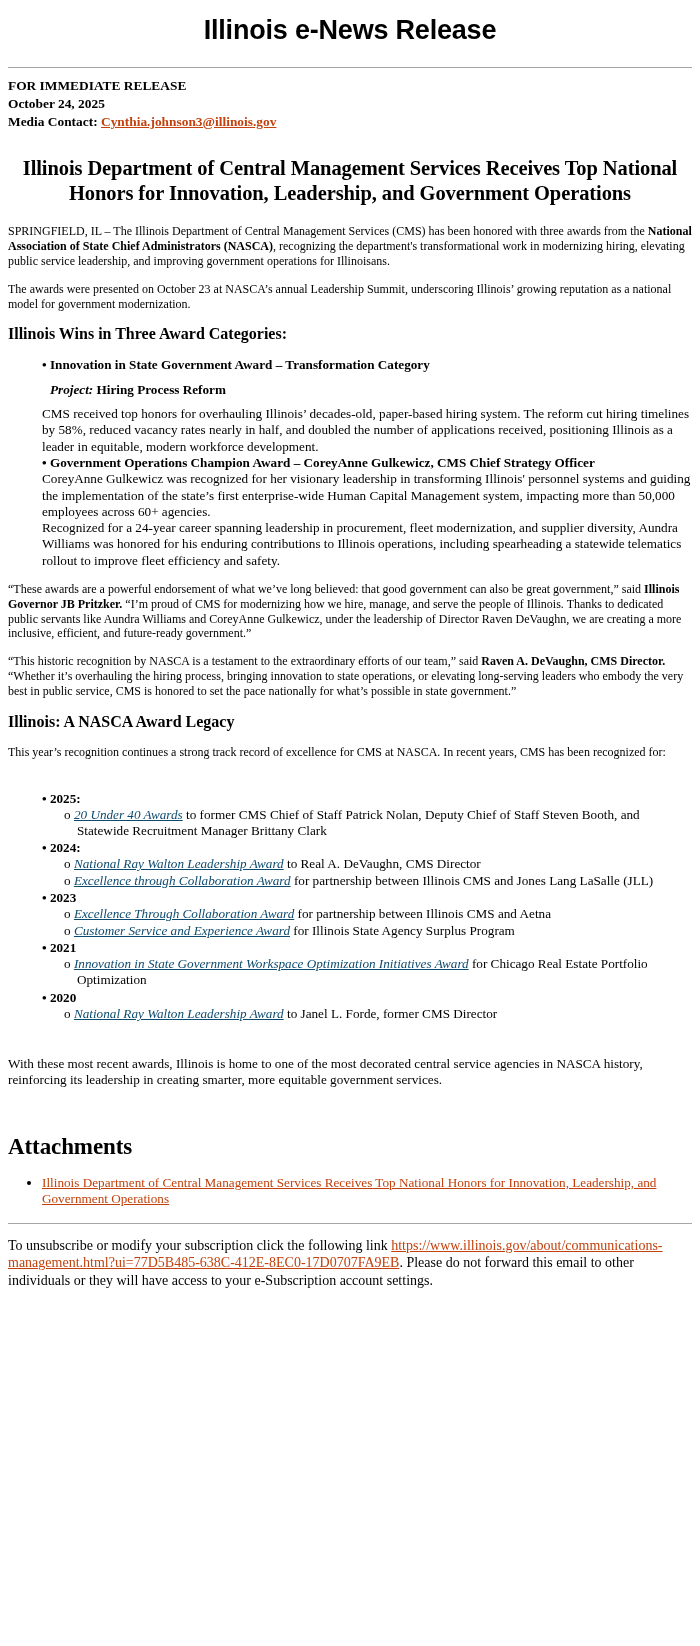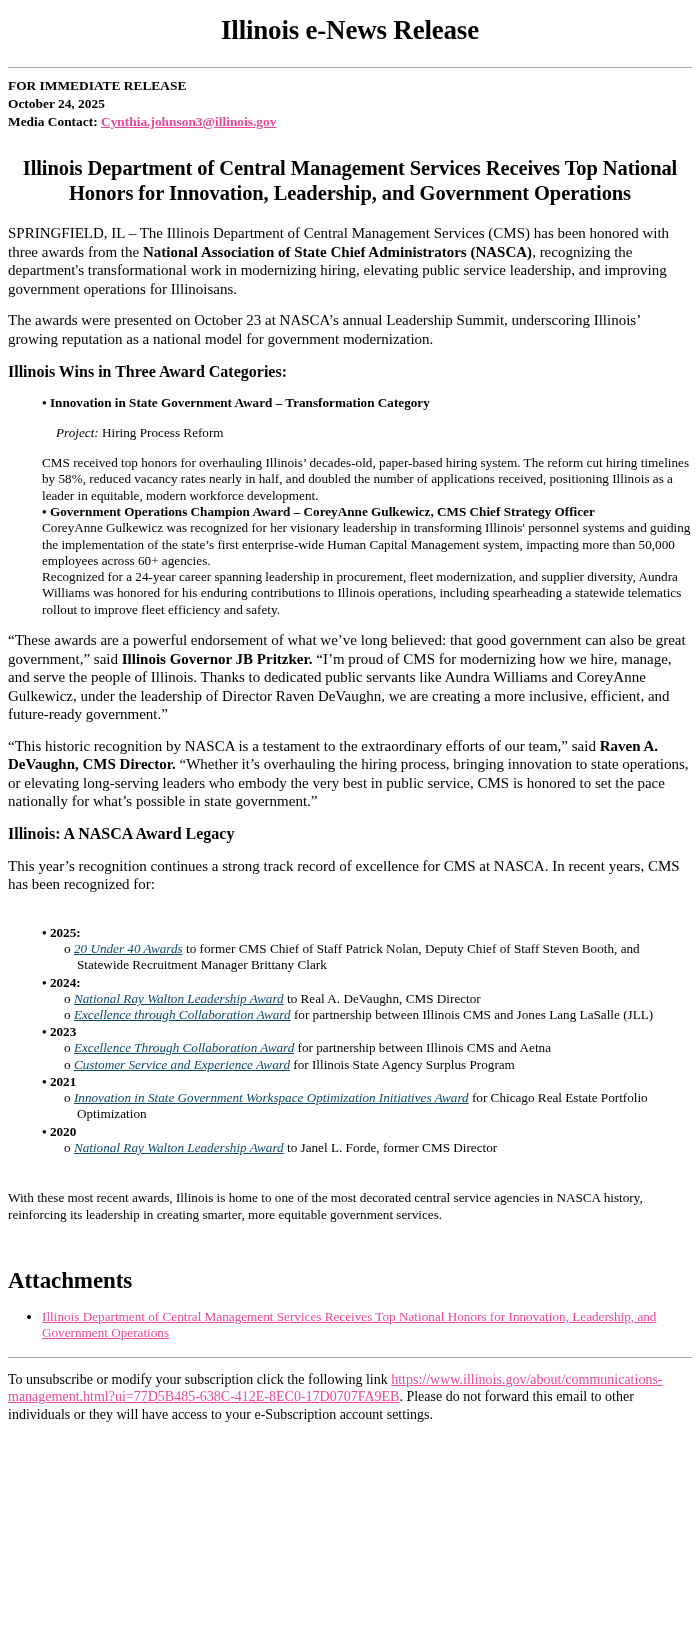--- a/index.html
+++ b/index.html
@@ -19,70 +19,70 @@
     width: 700px;
     box-sizing: border-box;
     padding: 0 8px 10px 8px;
   }
   .masthead {
     text-align: center;
     font-size: 27px;
     font-weight: bold;
     letter-spacing: -0.2px;
     padding: 14px 0 20px 0;
-    font-family: Liberation Serif, serif;
+    font-family: Liberation Sans, sans-serif;
   }
   hr.rule {
     border: 0;
     border-top: 1.5px solid #a6a6a6;
     margin: 0 0 9px 0;
     height: 0;
   }
   .meta {
     font-weight: bold;
     font-size: 13.4px;
     line-height: 1.33;
     margin-bottom: 4px;
   }
   .meta div { white-space: nowrap; }
   a.link {
-    color: #ec4899;
+    color: #c2410c;
   }
   h1.headline {
     text-align: center;
     font-size: 20.5px;
     font-weight: bold;
     line-height: 1.22;
     margin: 26px 4px 18px 4px;
     letter-spacing: -0.1px;
   }
   p.body {
     margin: 0 0 13px 0;
-    font-size: 15px;
+    font-size: 12px;
     line-height: 1.235;
     text-align: left;
   }
   .strong { font-weight: bold; }
   .ital { font-style: italic; }
   h3.subhead {
     font-size: 16px;
     font-weight: bold;
     margin: 0 0 13px 0;
     line-height: 1.25;
   }
   .award-block {
     margin: 0 0 13px 34px;
     font-size: 13.2px;
     line-height: 1.235;
   }
   .award-title {
     font-weight: bold;
     margin: 0;
   }
-  .award-project { margin: 14px; }
+  .award-project { margin: 8px; font-weight: bold; }
   .award-desc { margin: 0; }
   
   ul.legacy {
     list-style: none;
     margin: 30px 0 0 0;
     padding: 0 0 0 34px;
     font-size: 13.2px;
   }
   ul.legacy > li {
     margin: 0 0 0 0;

